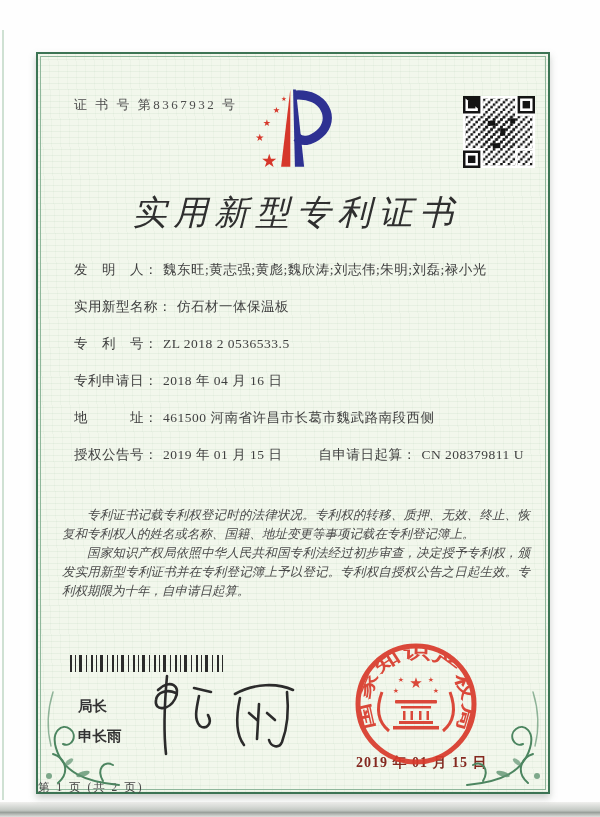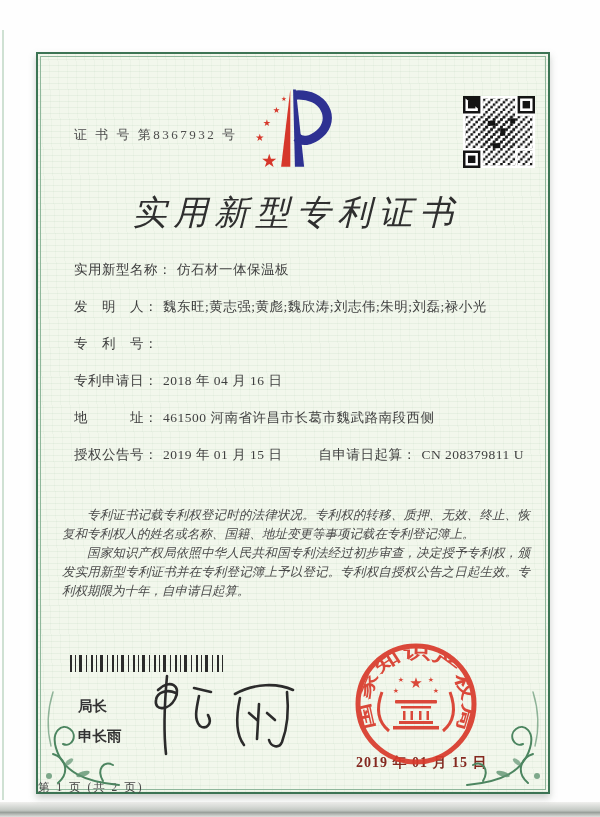--- a/index.html
+++ b/index.html
@@ -15,21 +15,21 @@
   .cert{
     position:absolute;left:36px;top:52px;width:514px;height:742px;box-sizing:border-box;
     border:2px solid #3c7454;
     background:
       repeating-linear-gradient(0deg,rgba(130,175,135,.10) 0 1px,transparent 1px 6px),
       repeating-linear-gradient(88deg,rgba(130,175,135,.06) 0 1px,transparent 1px 9px),
       #f2f7ec;
     box-shadow:0 4px 7px rgba(110,120,110,.35);
   }
   .cert-inner-line{position:absolute;inset:2px;border:1px solid #8fb79b;pointer-events:none;}
-  .cert-no{position:absolute;left:36px;top:42px;font-size:13px;letter-spacing:2.5px;color:#4c4c4c;white-space:pre;margin-top:30px;}
+  .cert-no{position:absolute;left:36px;top:42px;font-size:13px;letter-spacing:2.5px;color:#4c4c4c;white-space:pre;}
   .logo{position:absolute;left:210px;top:30px;width:92px;height:92px;}
   .qr{position:absolute;left:425px;top:42px;width:72px;height:72px;}
   .title{position:absolute;left:0;right:0;top:136px;text-align:center;
     font-size:34px;letter-spacing:7px;text-indent:7px;color:#2f2f2f;font-weight:400;font-style:italic;}
   
   .fields{position:absolute;left:36px;top:197px;width:450px;font-size:13.5px;color:#3f3f3f;letter-spacing:.5px;}
   .frow{height:37px;display:flex;align-items:center;}
   .f-label,.f-value{white-space:pre;}
   .f-value{margin-left:5px;}
   .frow .spacer{width:42px;}
@@ -105,29 +105,30 @@
       <rect x="15" y="13" width="2" height="3"></rect>
       <rect x="12" y="19" width="3" height="2"></rect>
       <rect x="19" y="9" width="2" height="2"></rect>
     </g>
   </svg>
 
   <div class="title">实用新型专利证书</div>
 
   <div class="fields">
     <div class="frow">
+      <span class="f-label">发　明　人：</span>
+      <span class="f-value">魏东旺;黄志强;黄彪;魏欣涛;刘志伟;朱明;刘磊;禄小光</span>
+    </div>
+    <div class="frow">
       <span class="f-label">实用新型名称：</span>
       <span class="f-value">仿石材一体保温板</span>
     </div>
     <div class="frow">
-      <span class="f-label">发　明　人：</span>
-      <span class="f-value">魏东旺;黄志强;黄彪;魏欣涛;刘志伟;朱明;刘磊;禄小光</span>
-    </div>
-    <div class="frow">
       <span class="f-label">专　利　号：</span>
+      <span class="f-value">ZL 2018 2 0536533.5</span>
     </div>
     <div class="frow">
       <span class="f-label">专利申请日：</span>
       <span class="f-value">2018 年 04 月 16 日</span>
     </div>
     <div class="frow">
       <span class="f-label">地　　　址：</span>
       <span class="f-value">461500 河南省许昌市长葛市魏武路南段西侧</span>
     </div>
     <div class="frow">

